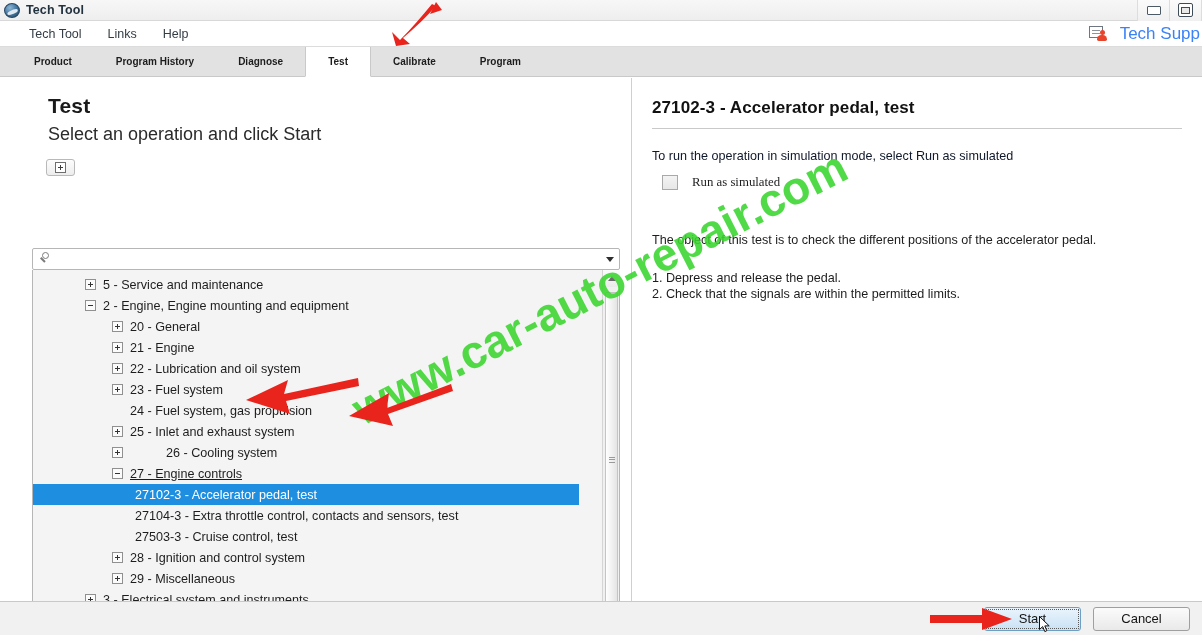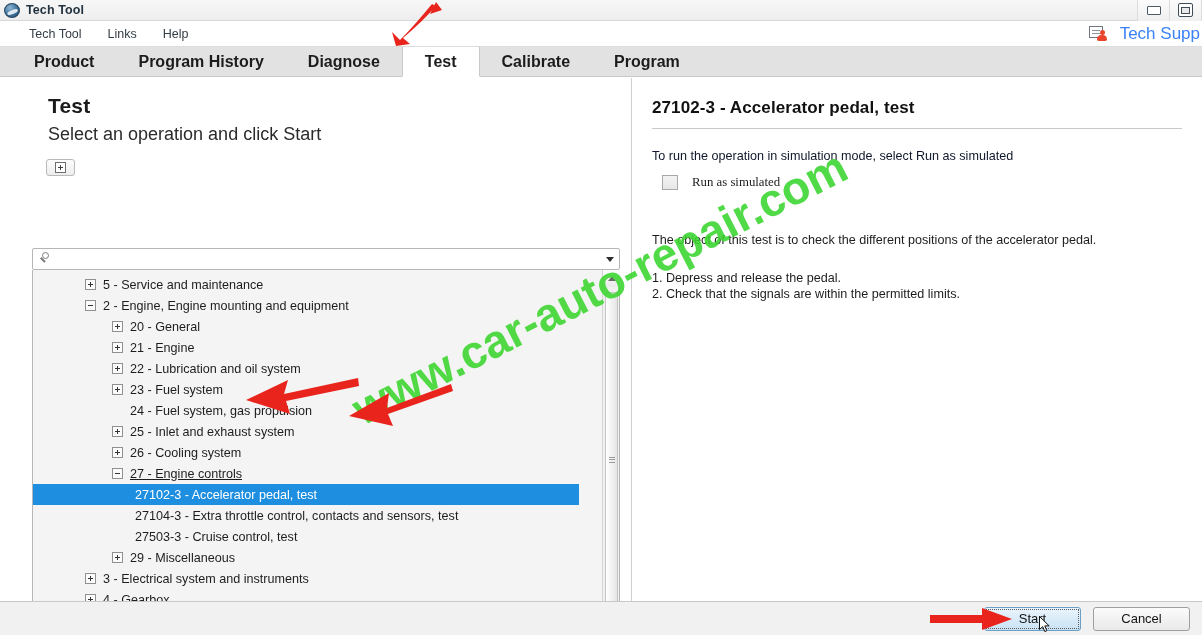--- a/index.html
+++ b/index.html
@@ -173,21 +173,21 @@
     background: #e2e2e2;
     border-bottom: 1px solid #c9c9c9;
     display: flex;
     align-items: stretch;
     box-sizing: border-box;
   }
   .tab {
     display: flex;
     align-items: center;
     justify-content: center;
-    font-size: 16px;
+    font-size: 10px;
     font-weight: bold;
     color: #1c1c1c;
     padding: 0 22px;
     cursor: default;
     box-sizing: border-box;
   }
   .tab:first-child { margin-left: 12px; }
   .tab.active {
     background: #ffffff;
     border-left: 1px solid #c9c9c9;
@@ -632,21 +632,21 @@
         <div class="tree-row" style="padding-left:79px;">
           <span class="tgl none"></span>
           <span>24 - Fuel system, gas propulsion</span>
         </div>
 
         <div class="tree-row" style="padding-left:79px;">
           <span class="tgl plus"></span>
           <span>25 - Inlet and exhaust system</span>
         </div>
 
-        <div class="tree-row" style="padding-left:79px;">
+        <div class="tree-row" style="padding-left:79px;gap:36px;">
           <span class="tgl plus"></span>
           <span>26 - Cooling system</span>
         </div>
 
         <div class="tree-row" style="padding-left:79px;text-decoration:underline;">
           <span class="tgl"></span>
           <span>27 - Engine controls</span>
         </div>
 
         <div class="tree-row selected" style="padding-left:84px;">
@@ -657,20 +657,24 @@
         <div class="tree-row" style="padding-left:84px;">
           <span class="tgl none"></span>
           <span>27104-3 - Extra throttle control, contacts and sensors, test</span>
         </div>
 
         <div class="tree-row" style="padding-left:84px;">
           <span class="tgl none"></span>
           <span>27503-3 - Cruise control, test</span>
         </div>
 
+        <div class="tree-row" style="padding-left:79px;">
+          <span class="tgl plus"></span>
+          <span>28 - Ignition and control system</span>
+        </div>
 
         <div class="tree-row" style="padding-left:79px;">
           <span class="tgl plus"></span>
           <span>29 - Miscellaneous</span>
         </div>
 
         <div class="tree-row" style="padding-left:52px;">
           <span class="tgl plus"></span>
           <span>3 - Electrical system and instruments</span>
         </div>

